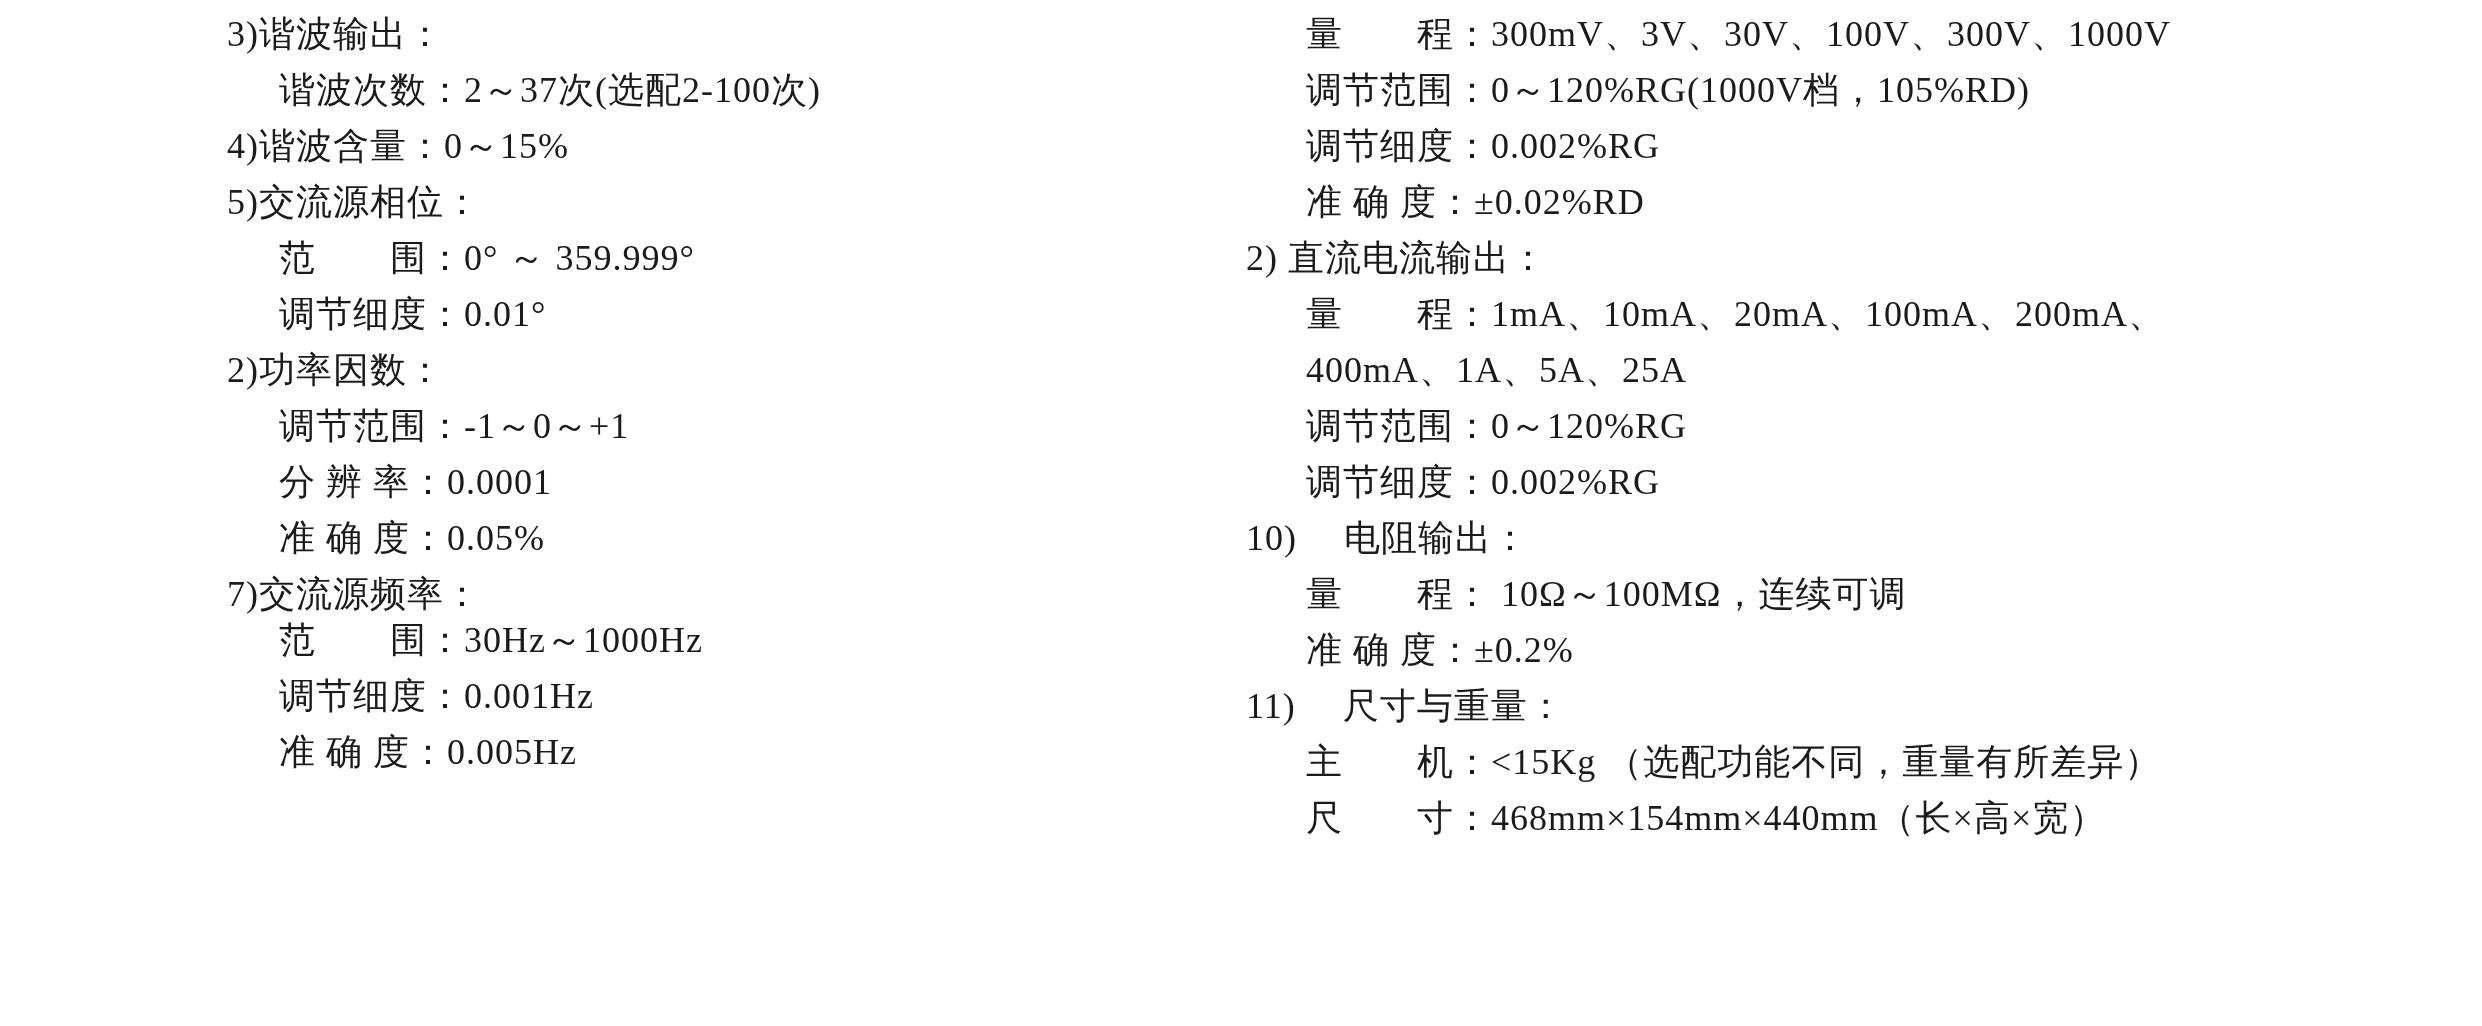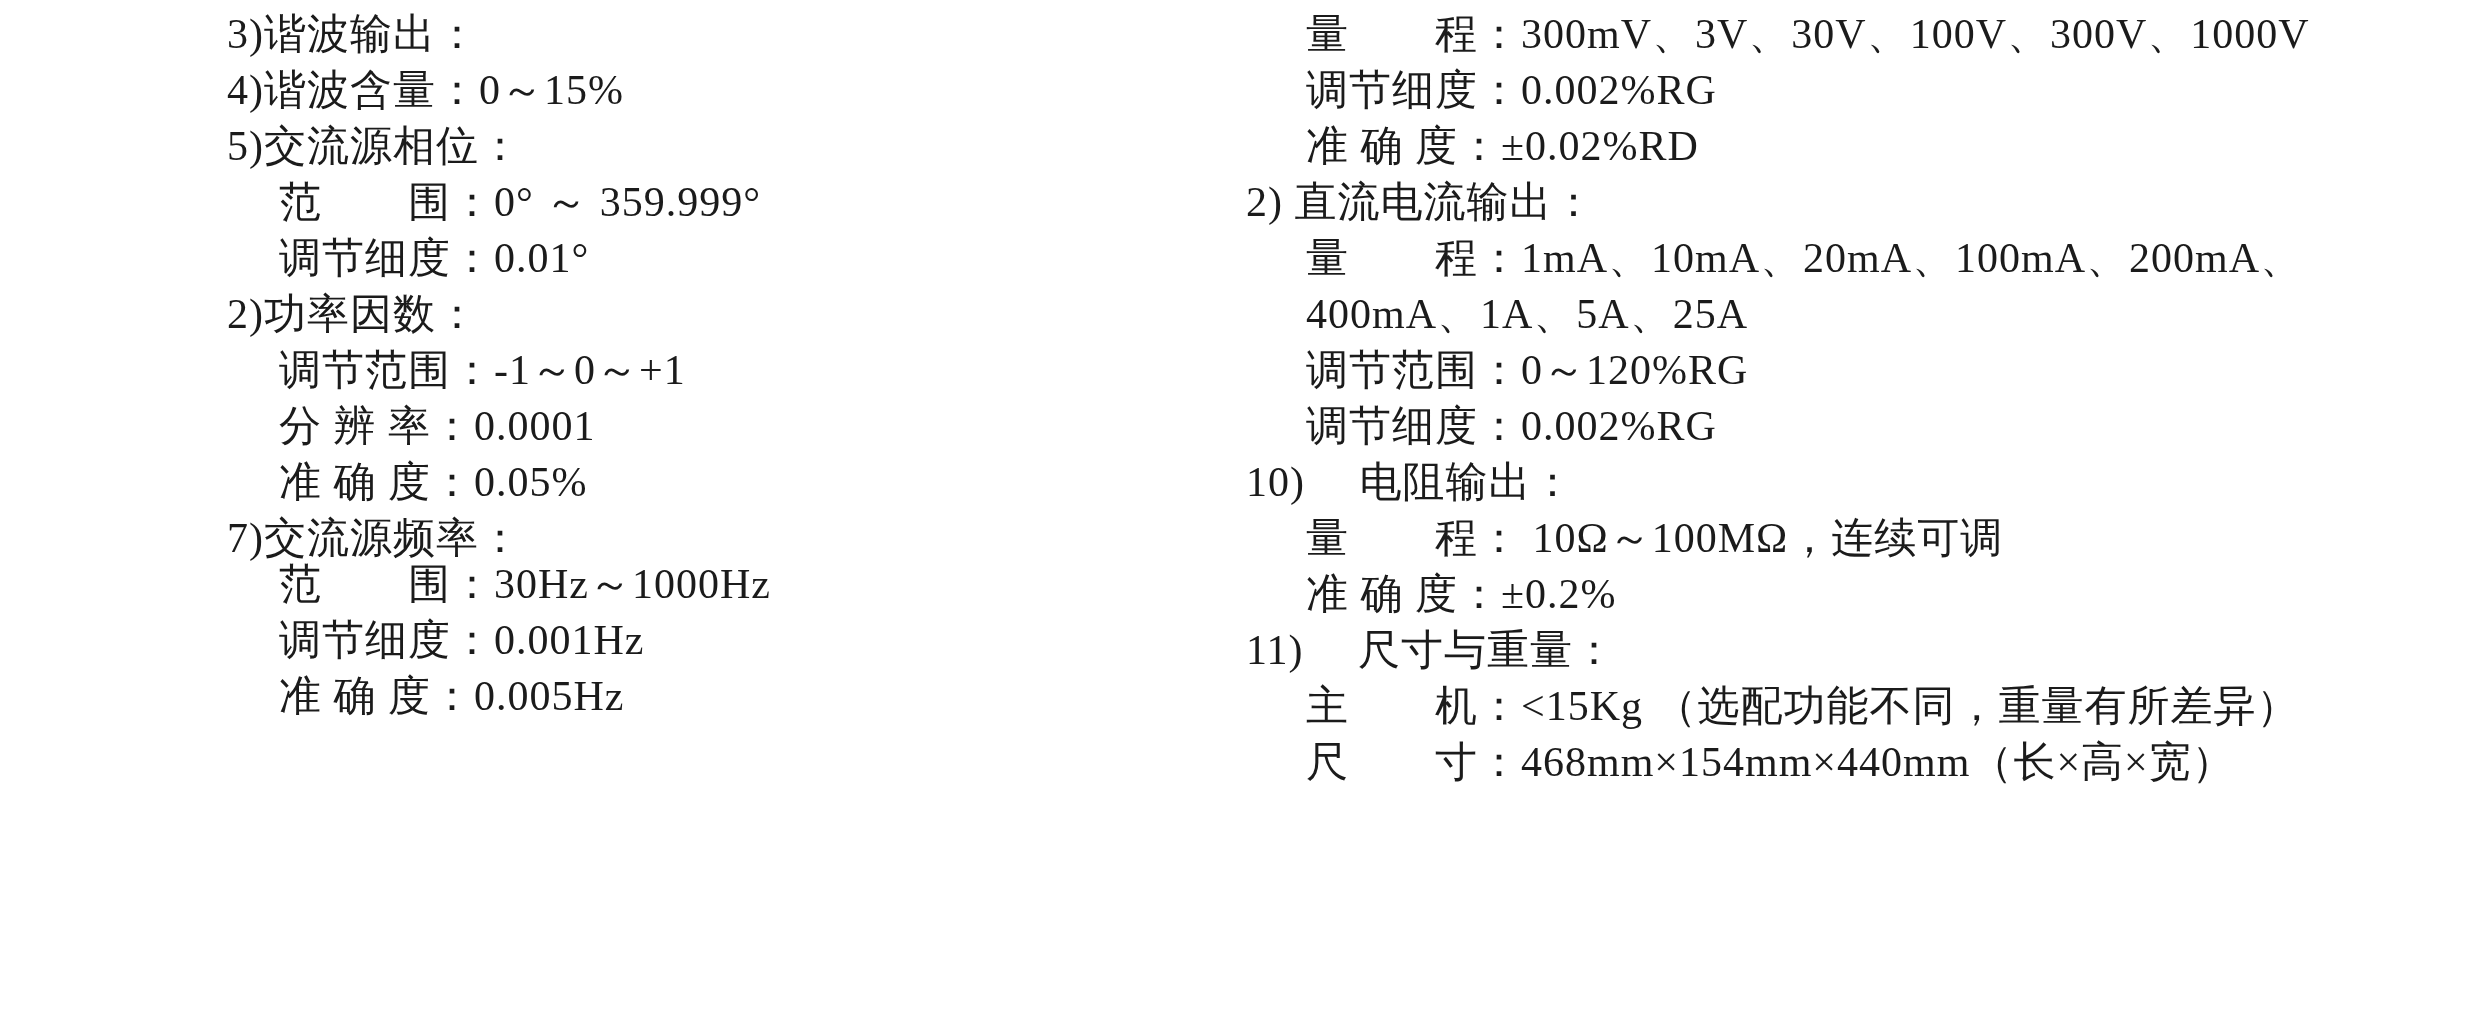--- a/index.html
+++ b/index.html
@@ -15,50 +15,52 @@
     position: absolute;
     inset: 0;
   }
   .column {
     position: absolute;
     top: 6px;
   }
   .col-left  { left: 227px;  width: 1010px; }
   .col-right { left: 1246px; width: 1236px; }
   .line {
-    font-size: 42px;
+    font-size: 36px;
     line-height: 56px;
     white-space: pre;
     letter-spacing: 1px;
   }
   .line.sub  { padding-left: 52px; }
   .col-right .line.sub { padding-left: 60px; }
   .line.tight { margin-top: -10px; }
 </style>
 </head>
 <body style="background: rgb(255, 255, 255); color: rgb(27, 27, 27);">
 
 <div class="page">
   <div class="column col-left">
       <div class="line item">3)谐波输出：</div>
+      <div class="line sub">谐波次数：2～37次(选配2-100次)</div>
       <div class="line item">4)谐波含量：0～15%</div>
       <div class="line item">5)交流源相位：</div>
       <div class="line sub">范　　围：0° ～ 359.999°</div>
       <div class="line sub">调节细度：0.01°</div>
       <div class="line item">2)功率因数：</div>
       <div class="line sub">调节范围：-1～0～+1</div>
       <div class="line sub">分 辨 率：0.0001</div>
       <div class="line sub">准 确 度：0.05%</div>
       <div class="line item">7)交流源频率：</div>
       <div class="line sub tight">范　　围：30Hz～1000Hz</div>
       <div class="line sub">调节细度：0.001Hz</div>
       <div class="line sub">准 确 度：0.005Hz</div>
     </div>
   <div class="column col-right">
       <div class="line sub">量　　程：300mV、3V、30V、100V、300V、1000V</div>
+      <div class="line sub">调节范围：0～120%RG(1000V档，105%RD)</div>
       <div class="line sub">调节细度：0.002%RG</div>
       <div class="line sub">准 确 度：±0.02%RD</div>
       <div class="line item">2) 直流电流输出：</div>
       <div class="line sub">量　　程：1mA、10mA、20mA、100mA、200mA、</div>
       <div class="line sub">400mA、1A、5A、25A</div>
       <div class="line sub">调节范围：0～120%RG</div>
       <div class="line sub">调节细度：0.002%RG</div>
       <div class="line item">10)　 电阻输出：</div>
       <div class="line sub">量　　程： 10Ω～100MΩ，连续可调</div>
       <div class="line sub">准 确 度：±0.2%</div>

